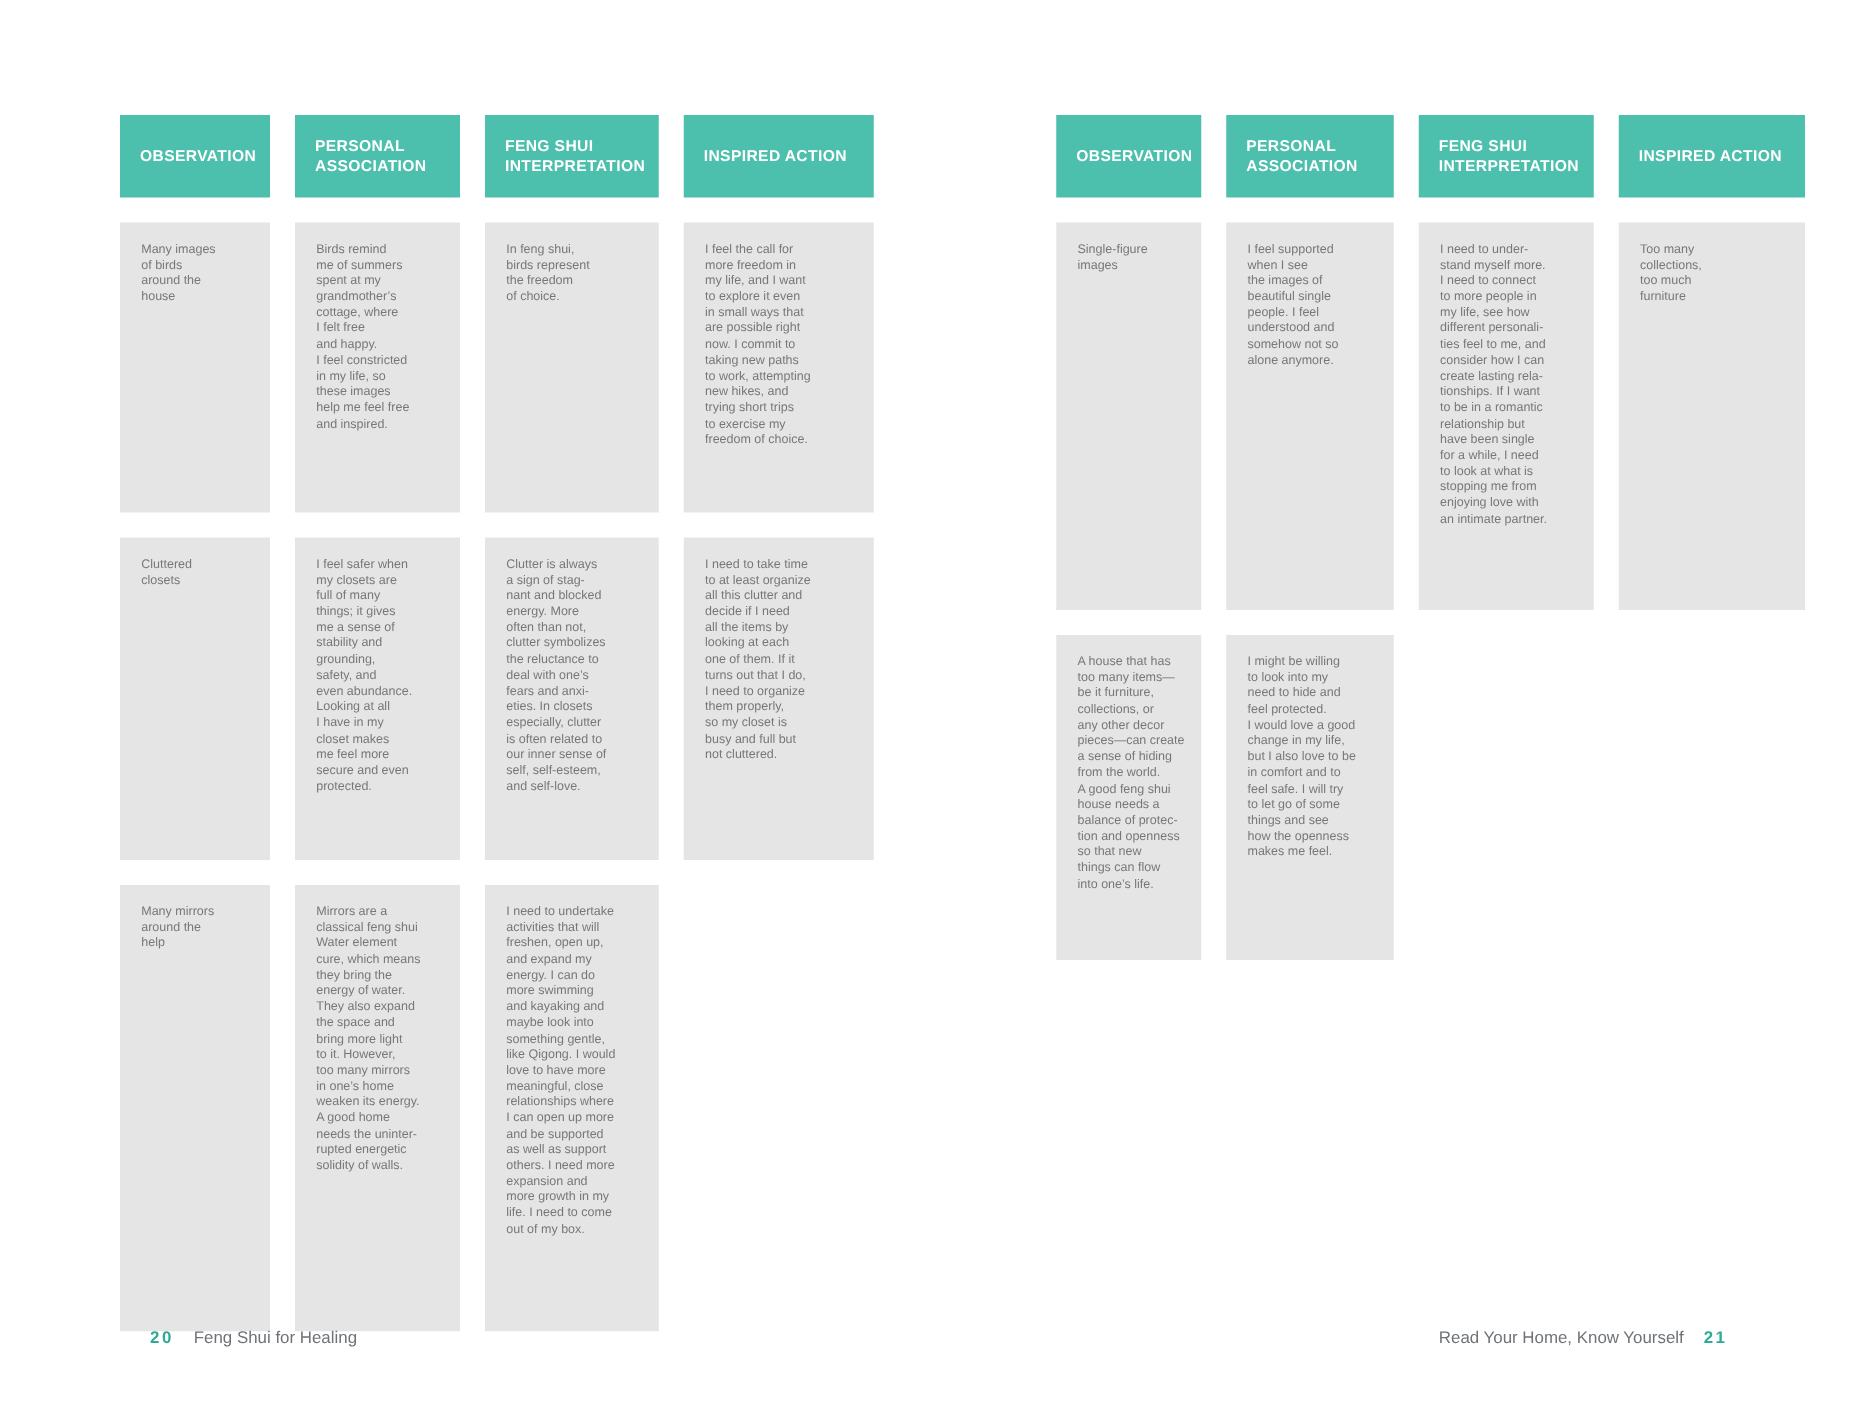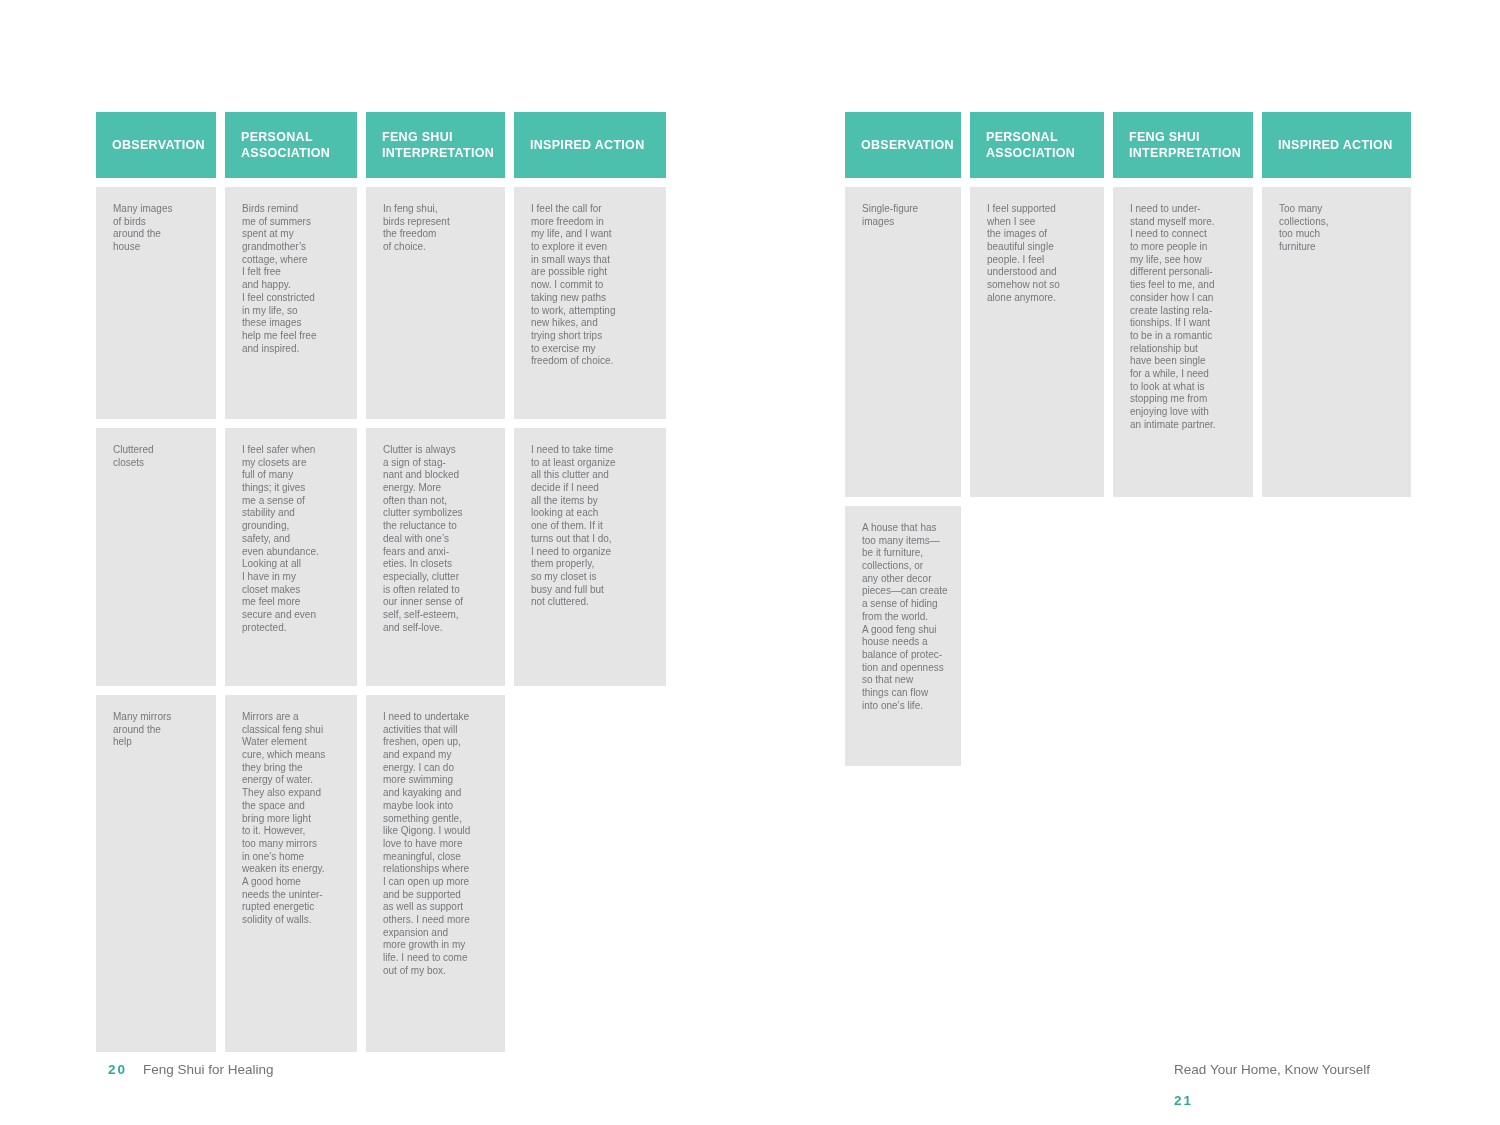--- a/index.html
+++ b/index.html
@@ -5,23 +5,22 @@
   * { margin: 0; padding: 0; box-sizing: border-box; }
   html, body { width: 1500px; height: 1125px; background: #ffffff; }
   body {
     position: relative;
     font-family: "Liberation Sans", sans-serif;
     overflow: hidden;
   }
   .fs-table {
     position: absolute;
     display: grid;
-    gap: 9px;
+    gap: 20px;
     background: #ffffff;
-    margin-top: 20px;
   }
   #left-table {
     left: 96px; top: 92px; width: 558px;
     grid-template-columns: 120px 132px 139px 152px;
     grid-template-rows: 66px minmax(232px, auto) minmax(258px, auto) minmax(357px, auto);
   }
   #right-table {
     left: 845px; top: 92px; width: 554px;
     grid-template-columns: 116px 134px 140px 149px;
     grid-template-rows: 66px minmax(310px, auto) minmax(260px, auto);
@@ -48,22 +47,22 @@
   }
   .footer {
     position: absolute;
     top: 1062px;
     font-size: 13.5px;
     color: #6f7377;
     display: flex;
     align-items: baseline;
     gap: 16px;
   }
-  #footer-left { left: 108px; }
-  #footer-right { right: 130px; flex-direction: column; }
+  #footer-left { left: 120px; }
+  #footer-right { right: 118px; }
   .page-num {
     color: #2faa97;
     font-weight: bold;
     font-size: 13.5px;
     letter-spacing: 2px;
   }
 </style>
 </head>
 <body>
 
@@ -247,20 +246,33 @@
 pieces—can create
 a sense of hiding
 from the world.
 A good feng shui
 house needs a
 balance of protec-
 tion and openness
 so that new
 things can flow
 into one’s life.</div>
+  <div class="cell">I might be willing
+to look into my
+need to hide and
+feel protected.
+I would love a good
+change in my life,
+but I also love to be
+in comfort and to
+feel safe. I will try
+to let go of some
+things and see
+how the openness
+makes me feel.</div>
 </div>
 
 <div class="footer" id="footer-left">
   <span class="page-num">20</span>
   <span>Feng Shui for Healing</span>
 </div>
 
 <div class="footer" id="footer-right">
   <span>Read Your Home, Know Yourself</span>
   <span class="page-num">21</span>

